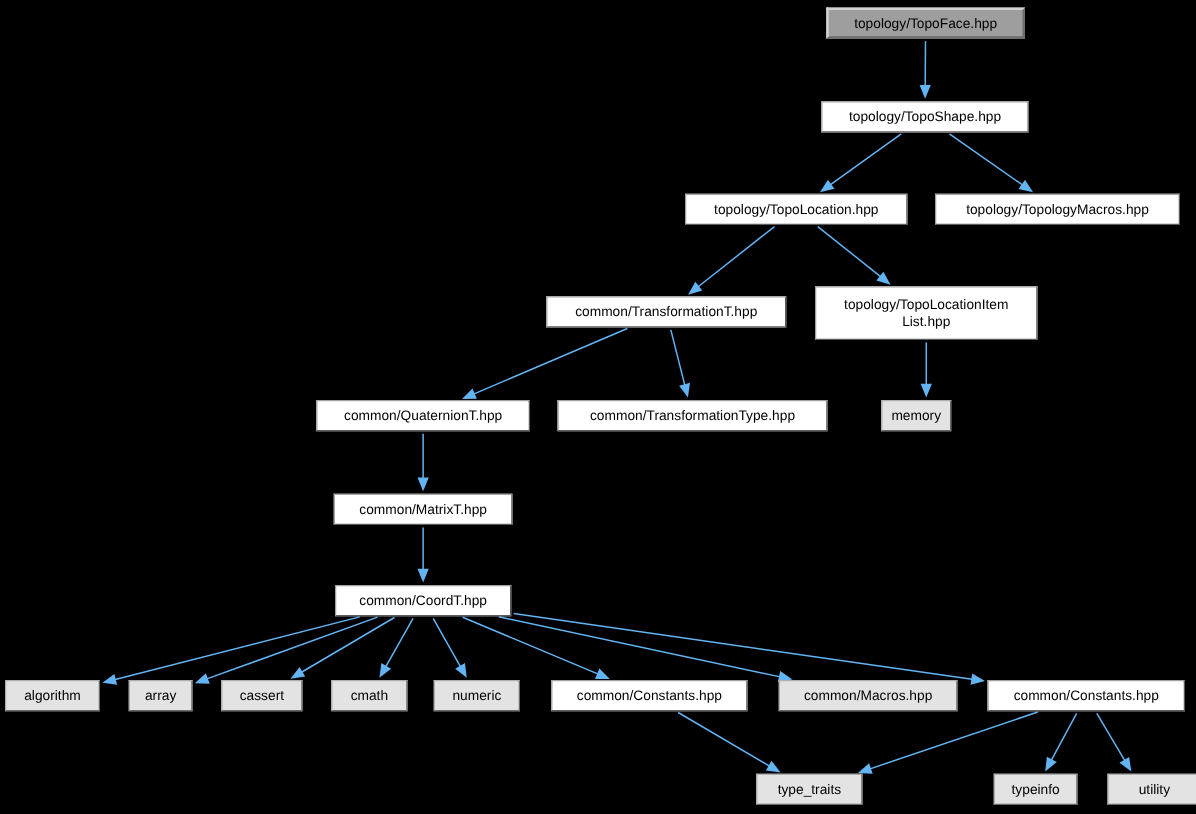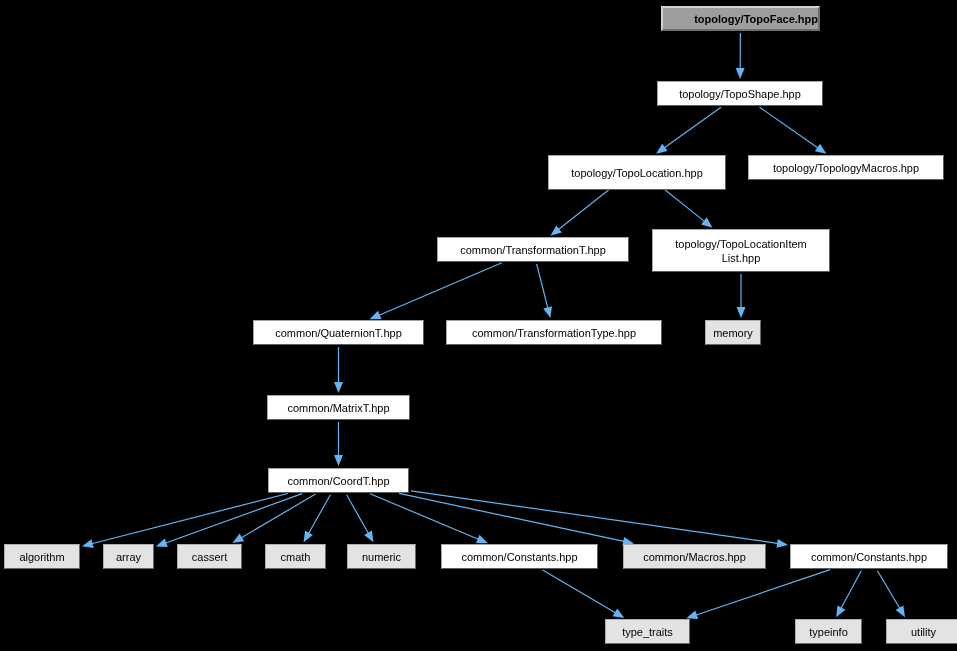--- a/index.html
+++ b/index.html
@@ -31,22 +31,21 @@
     font-size: 11px;
     line-height: 14px;
     white-space: nowrap;
     border-style: solid;
     border-width: 1px;
     cursor: pointer;
     z-index: 2;
   }
   .node.root {
     border-width: 2px;
-    font-weight: bold;
-    align-items: flex-end;
+    font-weight: normal;
   }
   .node-line {
     display: block;
   }
 </style>
 </head>
 <body style="background: rgb(0, 0, 0);">
 
 <div id="canvas" style="background: rgb(0, 0, 0);">
   <svg id="edges-layer" xmlns="http://www.w3.org/2000/svg">
@@ -94,21 +93,21 @@
       <polygon points="836.2002978294697,617.2401892046856 837.467361602096,605.4230597141496 845.3865101810107,609.6993999467635" fill="#63b4f3"></polygon>
       <line x1="877.4372142514795" y1="570.7200240193475" x2="900.4703216168624" y2="609.5398678935884" stroke="#63b4f3" stroke-width="1.2"></line>
       <polygon points="905.0627857485205,617.2799759806525 895.5797199885175,610.1160759400699 903.3198280755815,605.5236118084118" fill="#63b4f3"></polygon>
     </svg>
 <div class="node root" style="left: 661px; top: 6px; width: 159px; height: 25px; background: rgb(158, 158, 158); border-color: rgb(210, 210, 210) rgb(110, 110, 110) rgb(110, 110, 110) rgb(210, 210, 210); color: rgb(0, 0, 0);">
       <span class="node-line">topology/TopoFace.hpp</span>
     </div>
     <div class="node internal" style="left: 657px; top: 81px; width: 166px; height: 25px; background: rgb(255, 255, 255); border-color: rgb(163, 163, 163) rgb(92, 92, 92) rgb(92, 92, 92) rgb(163, 163, 163); color: rgb(0, 0, 0);">
       <span class="node-line">topology/TopoShape.hpp</span>
     </div>
-    <div class="node internal" style="left: 548px; top: 155px; width: 178px; height: 35px; background: rgb(255, 255, 255); border-color: rgb(163, 163, 163) rgb(92, 92, 92) rgb(92, 92, 92) rgb(163, 163, 163); color: rgb(0, 0, 0);">
+    <div class="node internal" style="left: 548px; top: 155px; width: 178px; height: 25px; background: rgb(255, 255, 255); border-color: rgb(163, 163, 163) rgb(92, 92, 92) rgb(92, 92, 92) rgb(163, 163, 163); color: rgb(0, 0, 0);">
       <span class="node-line">topology/TopoLocation.hpp</span>
     </div>
     <div class="node internal" style="left: 748px; top: 155px; width: 196px; height: 25px; background: rgb(255, 255, 255); border-color: rgb(163, 163, 163) rgb(92, 92, 92) rgb(92, 92, 92) rgb(163, 163, 163); color: rgb(0, 0, 0);">
       <span class="node-line">topology/TopologyMacros.hpp</span>
     </div>
     <div class="node internal" style="left: 437px; top: 237px; width: 192px; height: 25px; background: rgb(255, 255, 255); border-color: rgb(163, 163, 163) rgb(92, 92, 92) rgb(92, 92, 92) rgb(163, 163, 163); color: rgb(0, 0, 0);">
       <span class="node-line">common/TransformationT.hpp</span>
     </div>
     <div class="node internal" style="left: 652px; top: 229px; width: 178px; height: 43px; background: rgb(255, 255, 255); border-color: rgb(163, 163, 163) rgb(92, 92, 92) rgb(92, 92, 92) rgb(163, 163, 163); color: rgb(0, 0, 0);">
       <span class="node-line">topology/TopoLocationItem</span>

